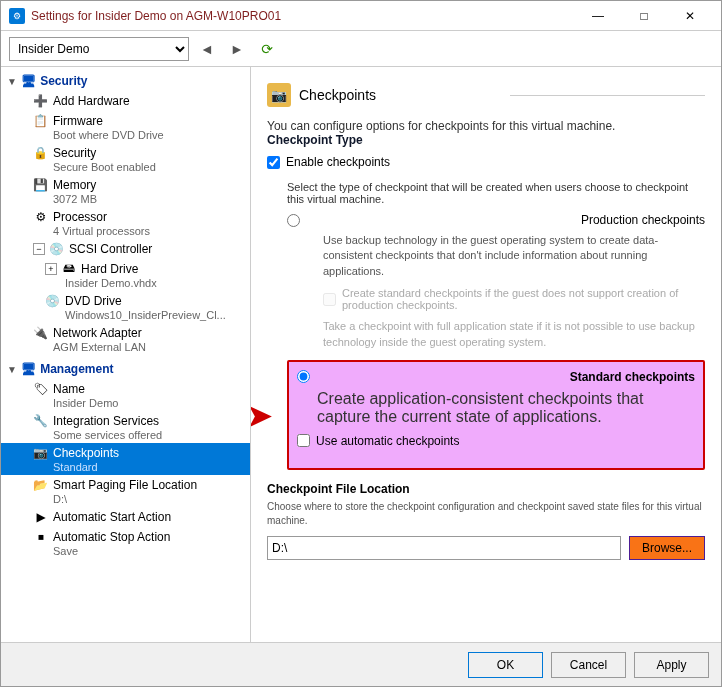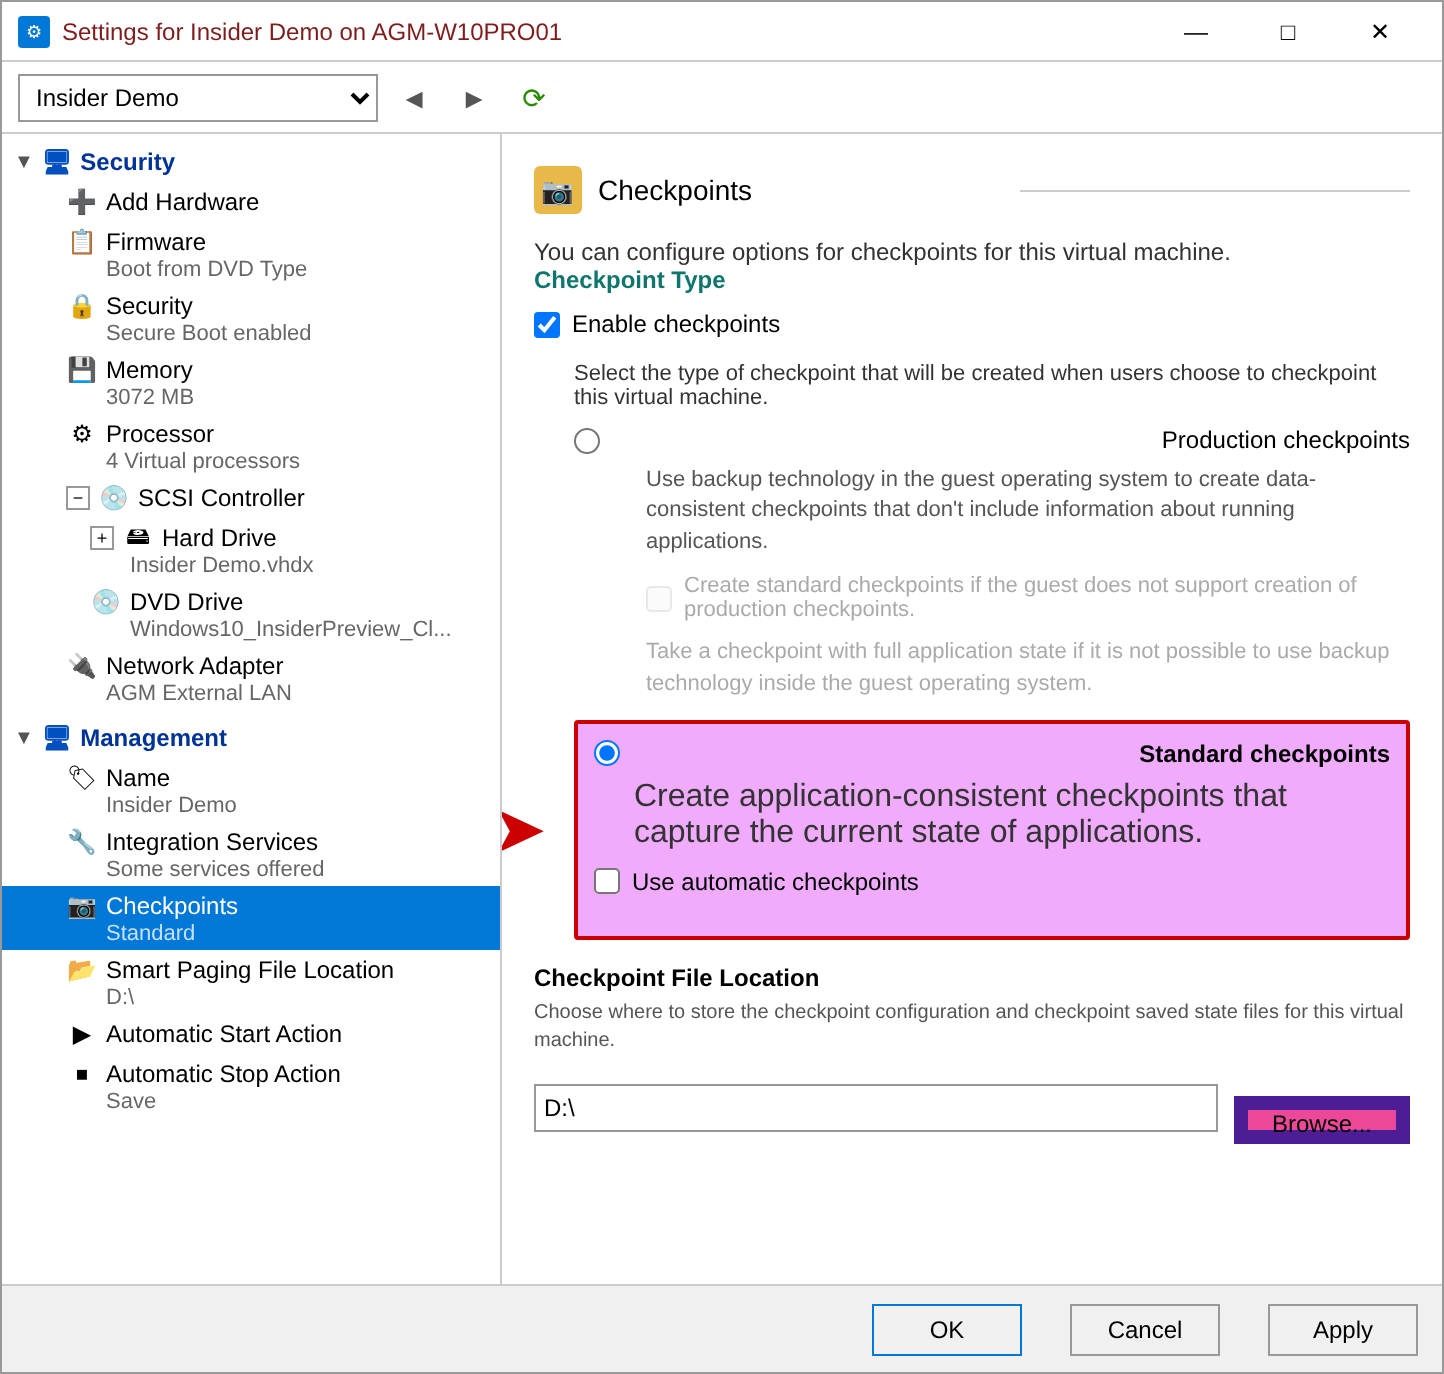--- a/index.html
+++ b/index.html
@@ -40,42 +40,42 @@
     
     .main-panel { flex: 1; background: white; padding: 16px; overflow-y: auto; }
     
     .panel-header { display: flex; align-items: center; gap: 8px; margin-bottom: 12px; }
     .panel-icon { width: 24px; height: 24px; background: #e8b84b; border-radius: 3px; display: flex; align-items: center; justify-content: center; color: white; font-size: 13px; }
     .panel-title { font-size: 14px; font-weight: normal; flex: 1; }
     .panel-divider { border: none; border-top: 1px solid #ccc; flex: 1; margin-left: 8px; }
     
     .panel-desc { font-size: 12px; color: #333; }
     
-    .section-label { font-size: 12px; font-weight: normal; margin-bottom: 8px; color: #0f766e; }
+    .section-label { font-size: 12px; font-weight: normal; margin-bottom: 8px; color: #0f172a; }
     
     .checkbox-row { display: flex; align-items: center; gap: 6px; margin-bottom: 12px; }
     .checkbox-row input[type="checkbox"] { width: 13px; height: 13px; }
     
     .indent-block { margin-left: 20px; }
     
     .radio-row { display: flex; align-items: center; gap: 6px; margin-bottom: 6px; justify-content: space-between; }
     .radio-row input[type="radio"] { width: 13px; height: 13px; }
     
     .indent-desc { margin-left: 36px; margin-bottom: 8px; font-size: 11px; color: #555; line-height: 1.4; }
     
     .highlight-box { border: 2px solid #cc0000; border-radius: 2px; padding: 8px; margin-bottom: 12px; background: #f0abfc; }
     
     .location-section { margin-top: 12px; }
     .location-desc { font-size: 10px; color: #555; margin-bottom: 8px; line-height: 1.4; }
     .location-input-row { display: flex; gap: 8px; align-items: center; }
     .location-input { flex: 1; height: 24px; border: 1px solid #999; padding: 0 4px; font-size: 12px; }
-    .browse-btn { height: 24px; padding: 0 12px; border: 7px solid #4c1d95; background: #ec4899; cursor: pointer; font-size: 12px; margin-top: 12px; }
-    
-    
-    .footer { height: 44px; background: #f0f0f0; border-top: 1px solid #ccc; display: flex; align-items: center; justify-content: flex-end; padding: 0 12px; gap: 24px; }
+    .browse-btn { height: 24px; padding: 0 12px; border: 1px solid #4c1d95; background: #f97316; cursor: pointer; font-size: 12px; }
+    
+    
+    .footer { height: 44px; background: #f0f0f0; border-top: 1px solid #ccc; display: flex; align-items: center; justify-content: flex-end; padding: 0 12px; gap: 8px; }
     .footer-btn { height: 26px; min-width: 75px; padding: 0 16px; border: 1px solid #999; background: #f0f0f0; cursor: pointer; font-size: 12px; }
     .footer-btn.default { border-color: #0078d7; }
   </style>
 </head>
 <body>
 
 <div class="window">
 
   <div class="title-bar">
     <div class="title-bar-left">
@@ -113,21 +113,21 @@
           <span class="item-icon">➕</span>
           <span>Add Hardware</span>
         </div>
       </div>
 
       <div class="tree-item indented">
         <div class="item-main">
           <span class="item-icon">📋</span>
           <span>Firmware</span>
         </div>
-        <div class="item-sub">Boot from DVD Type</div>
+        <div class="item-sub">Boot where DVD Drive</div>
       </div>
 
       <div class="tree-item indented">
         <div class="item-main">
           <span class="item-icon">🔒</span>
           <span>Security</span>
         </div>
         <div class="item-sub">Secure Boot enabled</div>
       </div>
 

